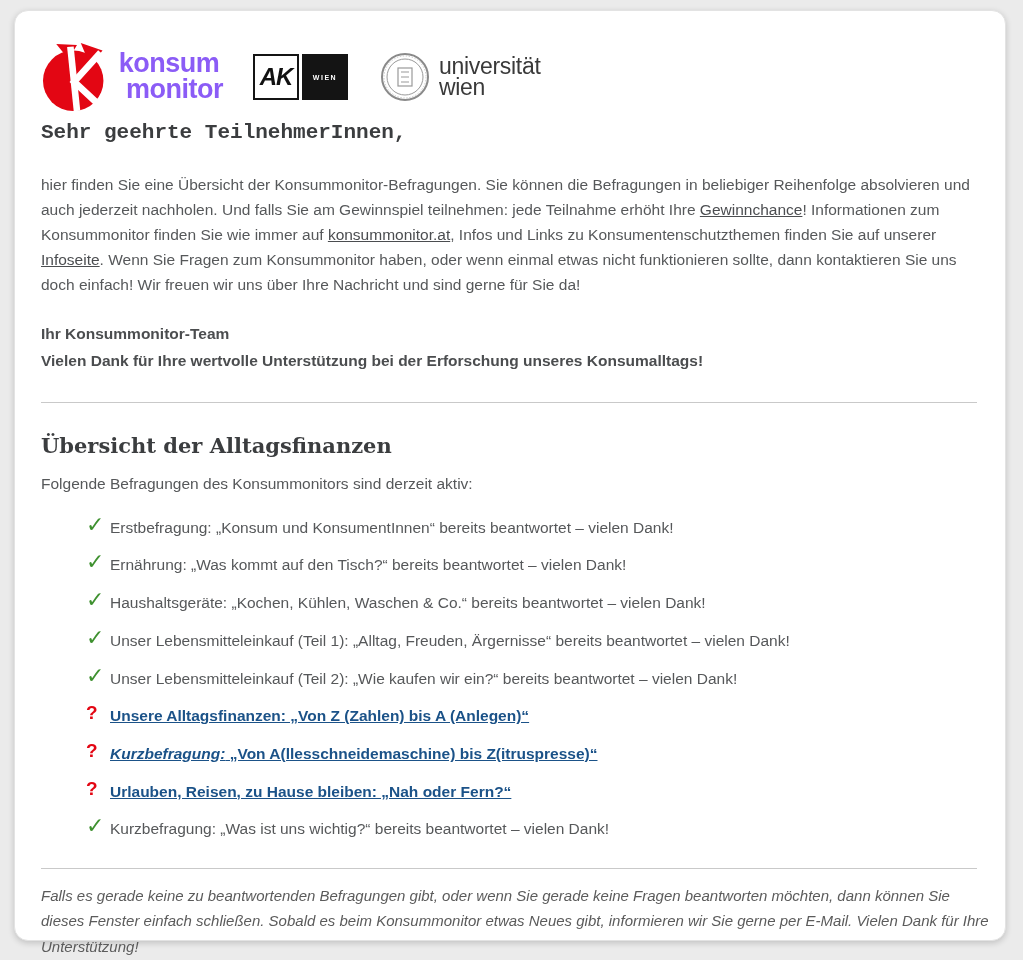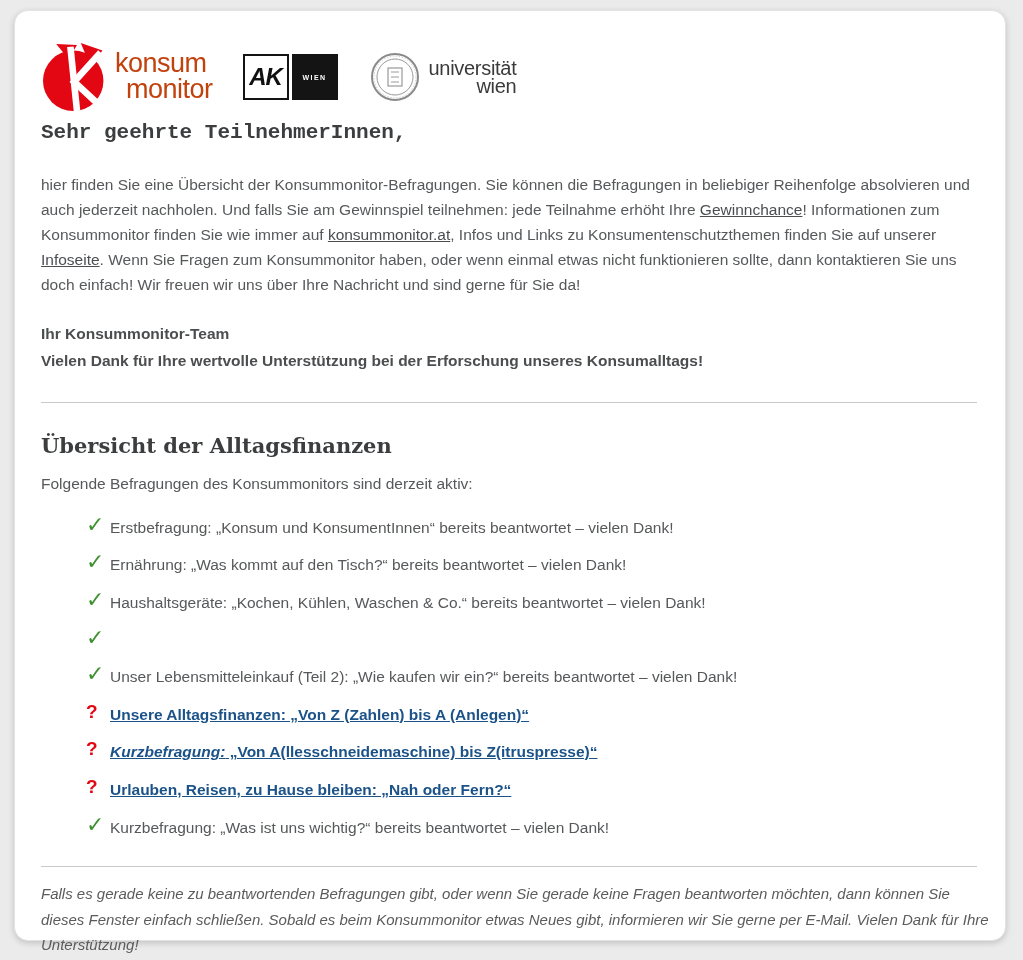--- a/index.html
+++ b/index.html
@@ -6,29 +6,29 @@
   html,body { width:1023px; height:960px; background:#ebebeb; font-family:"Liberation Sans", sans-serif; overflow:hidden; }
   .card {
     width:992px; height:931px; margin:10px auto 0 14px; background:#ffffff;
     border-radius:14px; border:1px solid #e3e3e3;
     box-shadow:0 2px 6px rgba(0,0,0,0.18);
     padding:32px 28px 40px 26px;
   }
   
   .header-row { display:flex; align-items:center; height:68px; }
   .brand-mark { width:72px; height:68px; flex:0 0 auto; }
-  .brand-text { color:#c2410c; font-weight:normal; font-size:27px; line-height:0.95; margin-left:2px; letter-spacing:-0.5px; }
+  .brand-text { color:#8b5cf6; font-weight:bold; font-size:27px; line-height:0.95; margin-left:2px; letter-spacing:-0.5px;text-align:center; }
   .brand-text .l2 { margin-left:11px; }
   .ak-block { display:flex; margin-left:30px; }
   .ak-white { width:46px; height:46px; border:2px solid #141414; background:#fff; display:flex; align-items:center; justify-content:center;
               font-style:italic; font-weight:bold; font-size:24px; color:#111; letter-spacing:-1px; }
   .ak-black { width:46px; height:46px; background:#141414; margin-left:3px; display:flex; align-items:center; justify-content:center;
               color:#fff; font-size:7px; font-weight:bold; letter-spacing:1.5px; }
   .seal { margin-left:32px; width:50px; height:50px; }
-  .univie-text { margin-left:9px; font-size:20px; color:#3a3a3a; line-height:0.92; letter-spacing:-0.3px;text-align:right; }
+  .univie-text { margin-left:9px; font-size:23px; color:#3a3a3a; line-height:0.92; letter-spacing:-0.3px; }
   
   h1, h2 { font-family:"DejaVu Serif", serif; font-size:21px; font-weight:bold; color:#3b3d3f; }
   h1 { margin-top:10px;font-family:Liberation Mono, monospace; }
   .intro { margin-top:28px; width:944px; font-size:15.5px; line-height:1.62; color:#56585a; }
   .intro a { color:#4b4d50; text-decoration:underline; }
   .thanks { margin-top:22px; font-size:15.5px; font-weight:bold; color:#4b4d4f; line-height:1.75; }
   hr { border:none; border-top:1px solid #c9c9c9; margin-top:28px; }
   h2 { margin-top:30px; }
   .subtitle { margin-top:17px; font-size:15.5px; color:#56585a; }
   
@@ -100,20 +100,21 @@
     <li>
       <span class="check">✓</span>
       <span class="item-text">Ernährung: „Was kommt auf den Tisch?“ bereits beantwortet – vielen Dank!</span>
     </li>
     <li>
       <span class="check">✓</span>
       <span class="item-text">Haushaltsgeräte: „Kochen, Kühlen, Waschen &amp; Co.“ bereits beantwortet – vielen Dank!</span>
     </li>
     <li>
       <span class="check">✓</span>
+      <span class="item-text">Unser Lebensmitteleinkauf (Teil 1): „Alltag, Freuden, Ärgernisse“ bereits beantwortet – vielen Dank!</span>
     </li>
     <li>
       <span class="check">✓</span>
       <span class="item-text">Unser Lebensmitteleinkauf (Teil 2): „Wie kaufen wir ein?“ bereits beantwortet – vielen Dank!</span>
     </li>
     <li>
       <span class="qmark">?</span>
       <a href="#" class="survey-link"><span>Unsere Alltagsfinanzen: „Von Z (Zahlen) bis A (Anlegen)“</span></a>
     </li>
     <li>

